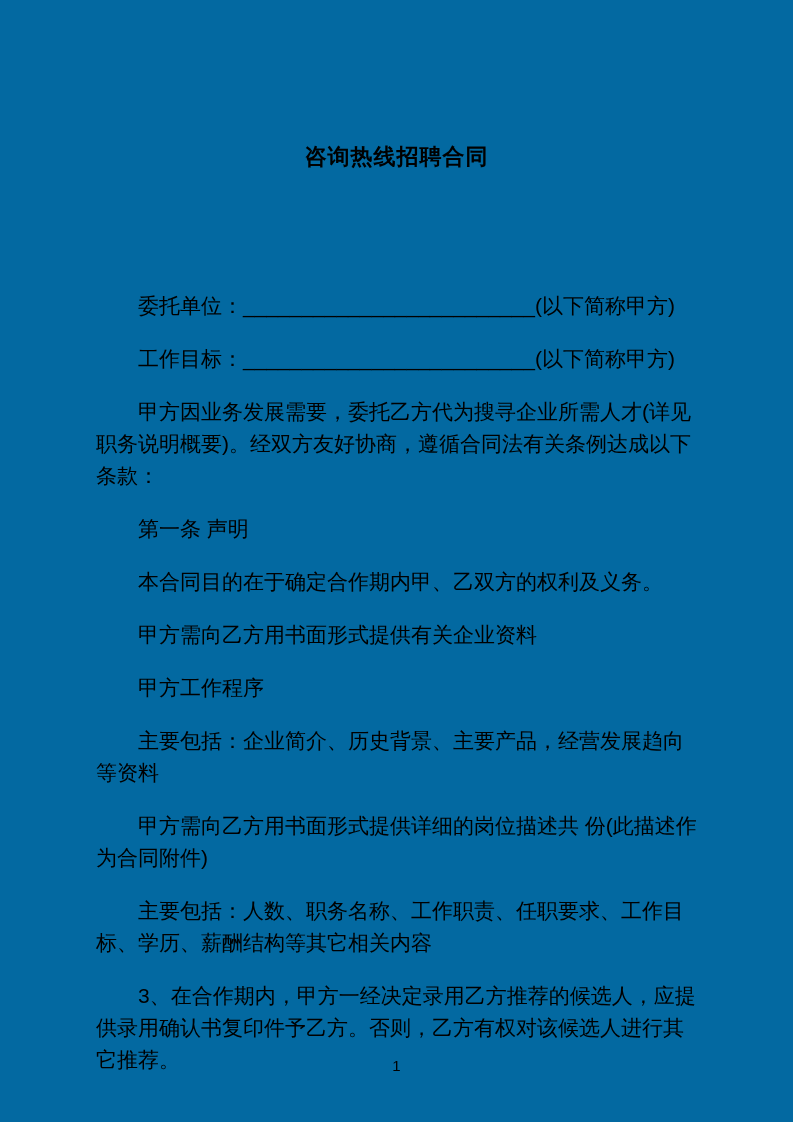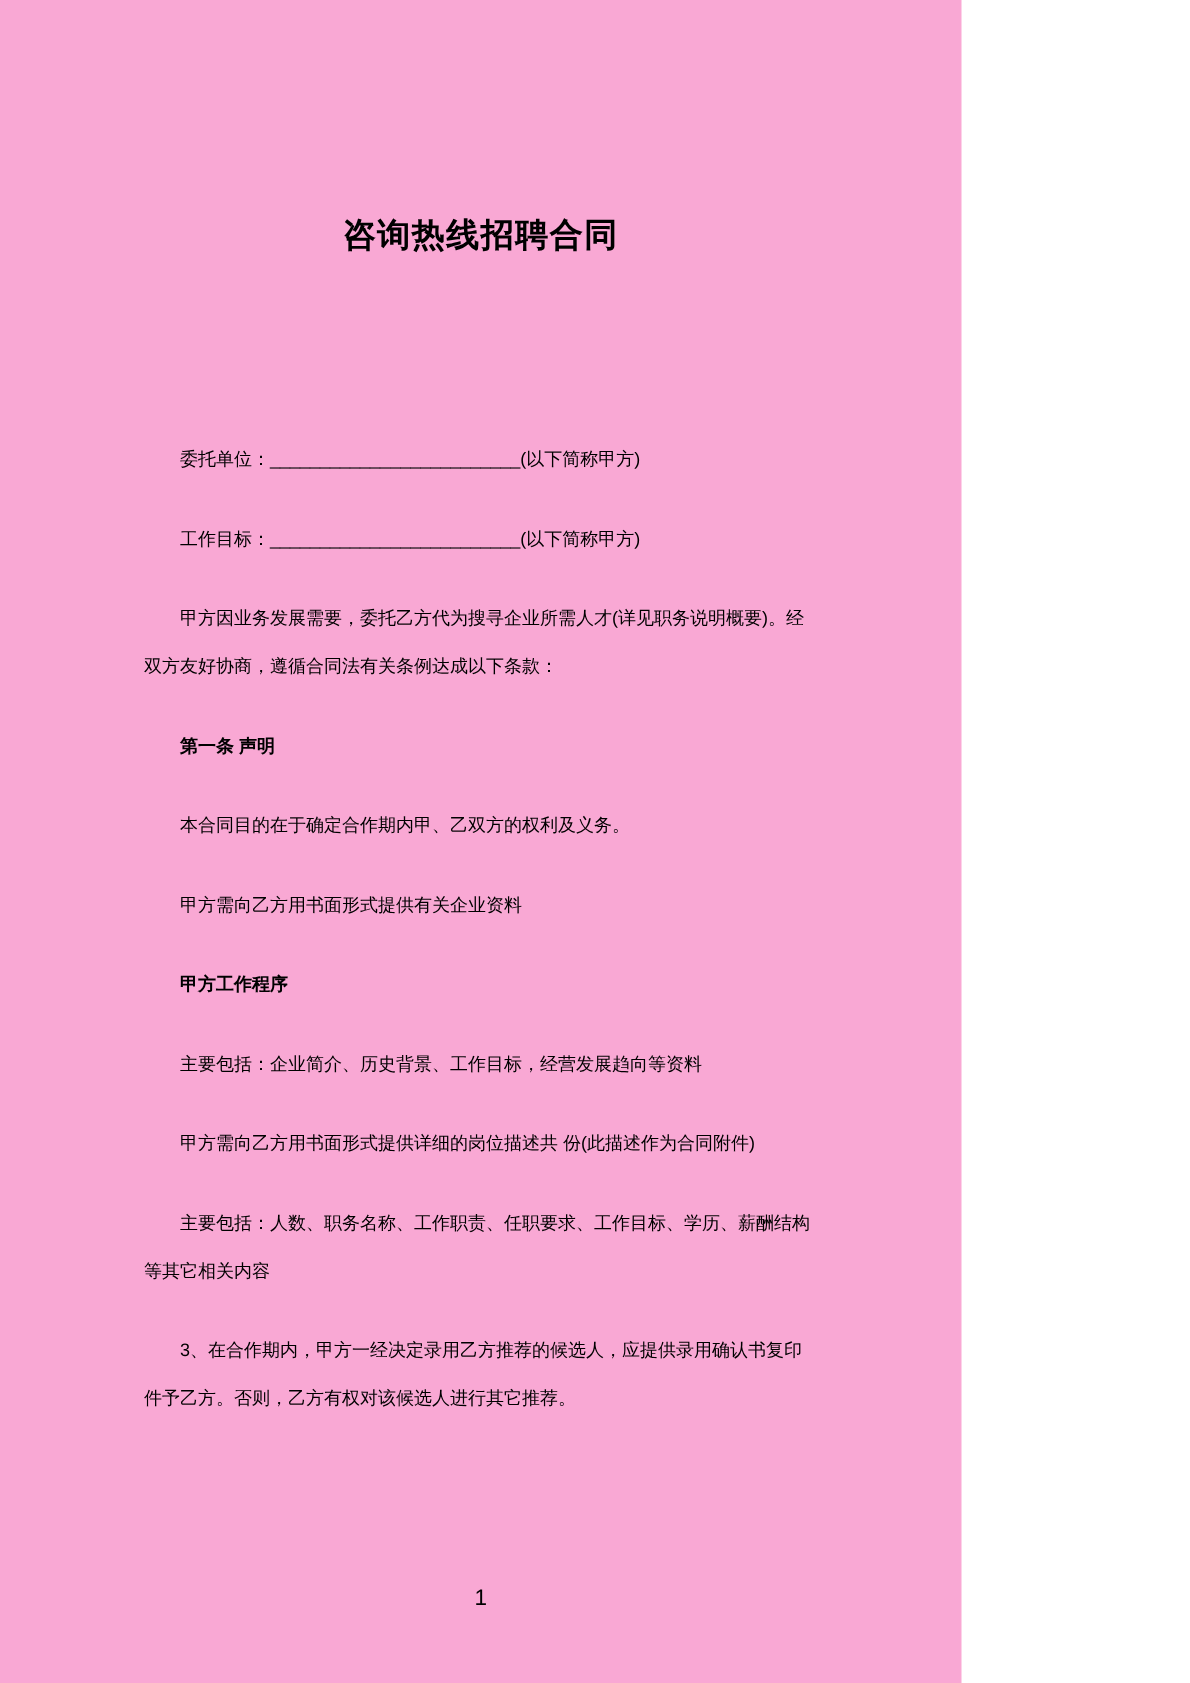--- a/index.html
+++ b/index.html
@@ -6,45 +6,45 @@
   html, body { background: #ffffff; }
   body {
     width: 793px;
     height: 1122px;
     position: relative;
     font-family: "Liberation Sans", sans-serif;
     color: #000000;
     overflow: hidden;
   }
   .page {
-    width: 641px;
+    width: 793px;
     height: 1122px;
-    background: #f9a8d4;
+    background: #0369a1;
     position: relative;
     overflow: hidden;
   }
   .doc-title {
     padding-top: 142px;
     text-align: center;
     font-size: 22px;
     font-weight: bold;
     letter-spacing: 1px;
   }
   .content {
     margin-top: 118px;
     padding: 0 96px;
-    font-size: 12px;
+    font-size: 21px;
   }
   .block {
     line-height: 32px;
     margin-bottom: 21px;
     text-indent: 2em;
     word-break: break-all;
   }
-  .bold { font-weight: bold; }
+  .bold { font-weight: normal; }
   .field-blank { letter-spacing: 0; }
   .page-number {
     position: absolute;
     bottom: 48px;
     left: 0;
     width: 100%;
     text-align: center;
     font-size: 15px;
   }
 </style>
@@ -65,21 +65,21 @@
     <p class="block">甲方因业务发展需要，委托乙方代为搜寻企业所需人才(详见职务说明概要)。经双方友好协商，遵循合同法有关条例达成以下条款：</p>
 
     <p class="block bold">第一条 声明</p>
 
     <p class="block">本合同目的在于确定合作期内甲、乙双方的权利及义务。</p>
 
     <p class="block">甲方需向乙方用书面形式提供有关企业资料</p>
 
     <p class="block bold">甲方工作程序</p>
 
-    <p class="block">主要包括：企业简介、历史背景、工作目标，经营发展趋向等资料</p>
+    <p class="block">主要包括：企业简介、历史背景、主要产品，经营发展趋向等资料</p>
 
     <p class="block">甲方需向乙方用书面形式提供详细的岗位描述共  份(此描述作为合同附件)</p>
 
     <p class="block">主要包括：人数、职务名称、工作职责、任职要求、工作目标、学历、薪酬结构等其它相关内容</p>
 
     <p class="block">3、在合作期内，甲方一经决定录用乙方推荐的候选人，应提供录用确认书复印件予乙方。否则，乙方有权对该候选人进行其它推荐。</p>
 
   </div>
 
   <div class="page-number">1</div>

